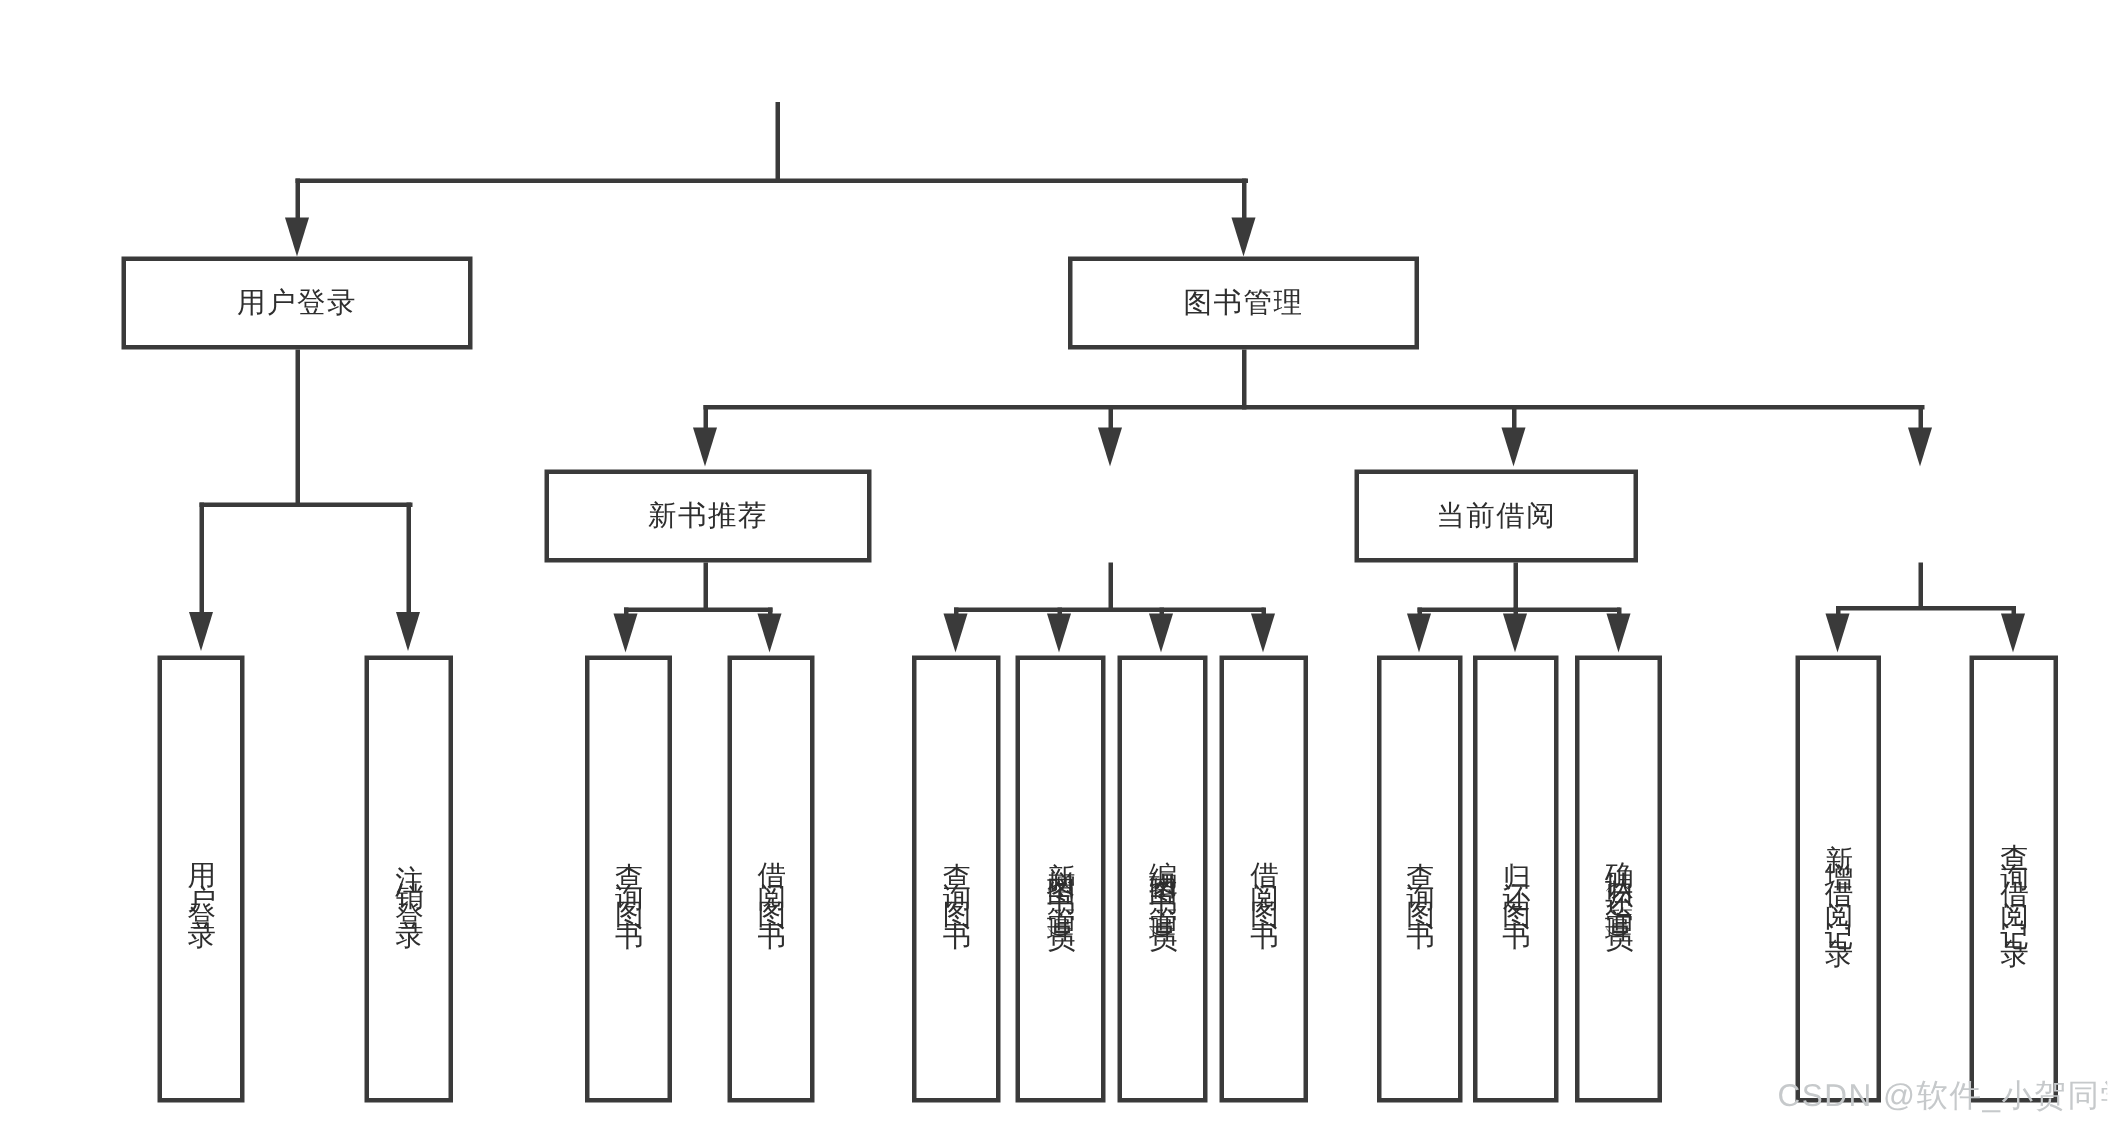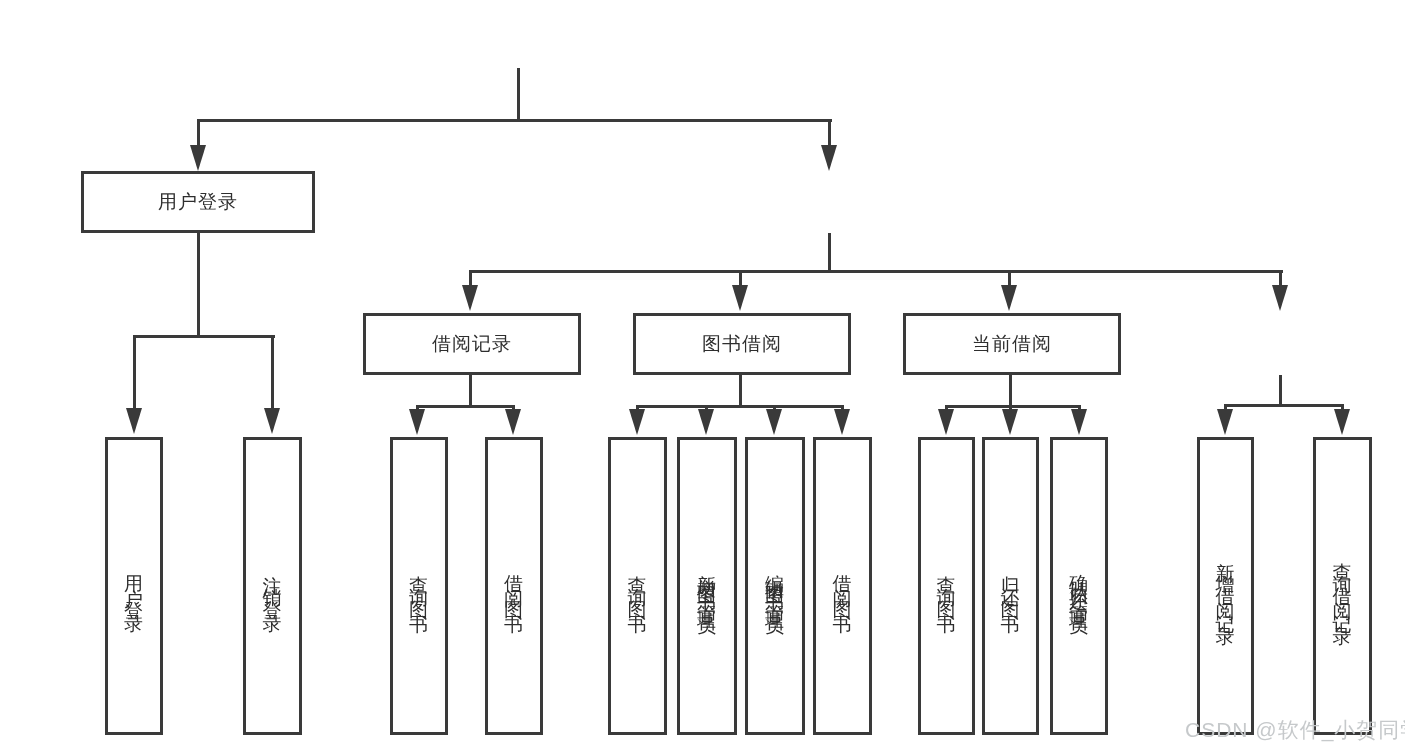--- a/index.html
+++ b/index.html
@@ -64,42 +64,42 @@
 
 
   <div class="vl" style="left:517px;top:68px;height:52px;"></div>
   <div class="hl" style="left:197px;top:119px;width:635px;"></div>
   <div class="vl" style="left:197px;top:119px;height:29px;"></div>
   <div class="ah" style="left:190px;top:145px;"></div>
   <div class="vl" style="left:828px;top:119px;height:29px;"></div>
   <div class="ah" style="left:821px;top:145px;"></div>
 
   <div class="node" style="left:81px;top:171px;width:234px;height:62px;">用户登录</div>
+  <div class="node" style="left:712px;top:171px;width:234px;height:62px;">图书管理</div>
 
   <div class="vl" style="left:197px;top:233px;height:105px;"></div>
   <div class="hl" style="left:133px;top:335px;width:142px;"></div>
   <div class="vl" style="left:133px;top:335px;height:75px;"></div>
   <div class="ah" style="left:126px;top:408px;"></div>
   <div class="vl" style="left:271px;top:335px;height:75px;"></div>
   <div class="ah" style="left:264px;top:408px;"></div>
 
   <div class="vl" style="left:828px;top:233px;height:40px;"></div>
   <div class="hl" style="left:469px;top:270px;width:814px;"></div>
   <div class="vl" style="left:469px;top:270px;height:17px;"></div>
   <div class="ah" style="left:462px;top:285px;"></div>
   <div class="vl" style="left:739px;top:270px;height:17px;"></div>
   <div class="ah" style="left:732px;top:285px;"></div>
   <div class="vl" style="left:1008px;top:270px;height:17px;"></div>
   <div class="ah" style="left:1001px;top:285px;"></div>
   <div class="vl" style="left:1279px;top:270px;height:17px;"></div>
   <div class="ah" style="left:1272px;top:285px;"></div>
 
-  <div class="node" style="left:363px;top:313px;width:218px;height:62px;">借阅记录</div>
-  <div class="node" style="left:633px;top:313px;width:218px;height:62px;">图书借阅</div>
-  <div class="node" style="left:903px;top:313px;width:218px;height:62px;">当前借阅</div>
+  <div class="node" style="left:363px;top:313px;width:218px;height:62px;">新书推荐</div>
+  <div class="node" style="left:903px;top:313px;width:189px;height:62px;">当前借阅</div>
 
   <div class="vl" style="left:469px;top:375px;height:32px;"></div>
   <div class="hl" style="left:416px;top:405px;width:99px;"></div>
   <div class="vl" style="left:416px;top:405px;height:8px;"></div>
   <div class="ah" style="left:409px;top:409px;"></div>
   <div class="vl" style="left:512px;top:405px;height:8px;"></div>
   <div class="ah" style="left:505px;top:409px;"></div>
 
   <div class="vl" style="left:739px;top:375px;height:32px;"></div>
   <div class="hl" style="left:636px;top:405px;width:207px;"></div>

